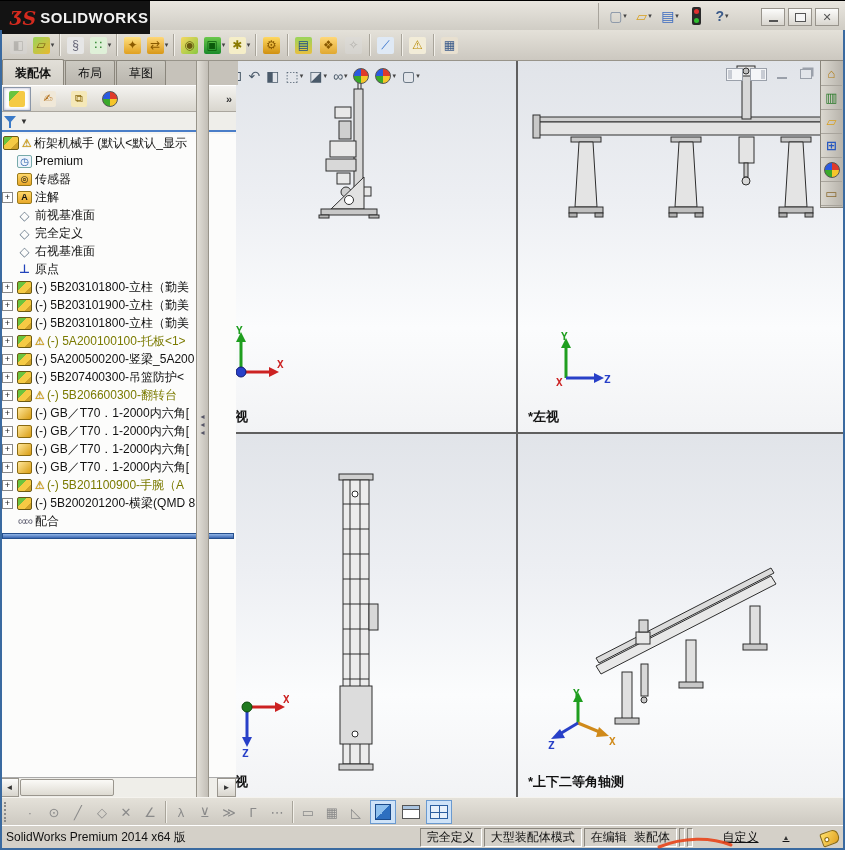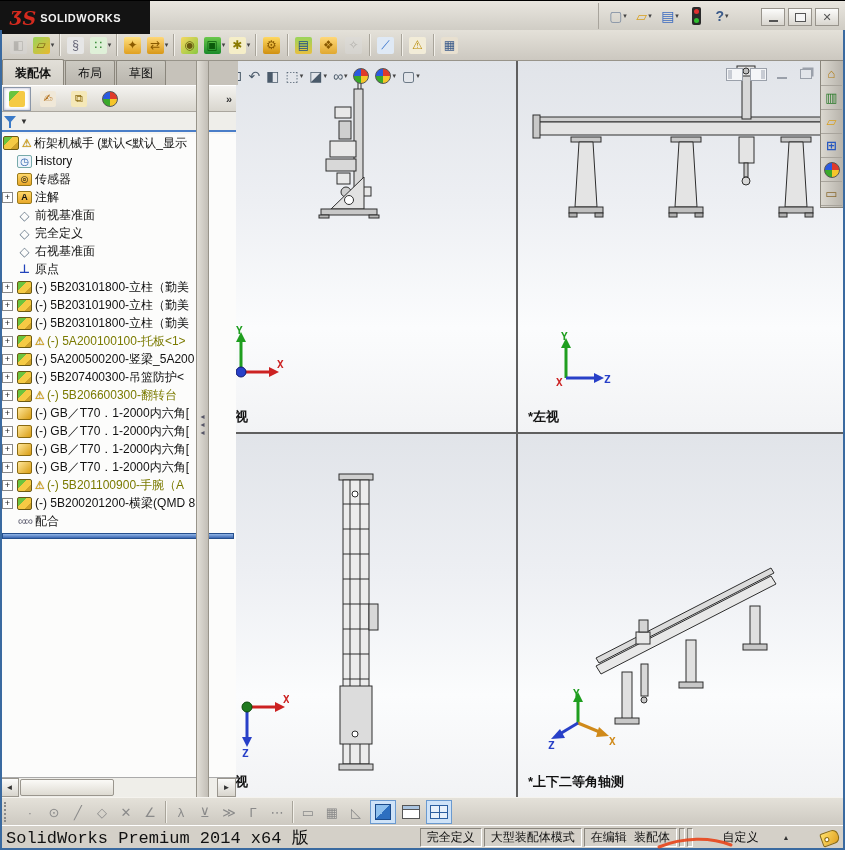--- a/index.html
+++ b/index.html
@@ -7,21 +7,21 @@
   #app{position:relative;width:845px;height:850px;background:#d4d0c8;overflow:hidden;font-size:12px;color:#111;}
   .edge{position:absolute;background:#3a6aa0;z-index:60;pointer-events:none;}
   #edge-l{left:0;top:30px;bottom:0;width:2px;}
   #edge-r{right:0;top:30px;bottom:0;width:2px;}
   #edge-b{left:0;right:0;bottom:0;height:2px;}
 
   
   #titlebar{position:absolute;left:0;top:0;right:0;height:30px;background:linear-gradient(#e9e6df,#cfccc4);border-top:1px solid #000;}
   #logo-box{position:absolute;left:0;top:0;width:140px;height:33px;background:#131313;display:flex;align-items:center;padding-left:10px;z-index:5;}
   #logo-glyph{color:#d42a1e;font-family:"DejaVu Serif",serif;font-style:italic;font-weight:bold;font-size:19px;margin-right:4px;}
-  #logo-text{color:#f2f2f2;font-weight:bold;font-size:11px;letter-spacing:.5px;}
+  #logo-text{color:#f2f2f2;font-weight:bold;font-size:15px;letter-spacing:.5px;}
   #menubar{position:absolute;left:146px;top:0;height:30px;display:flex;align-items:center;}
   .menu-item{padding:5px 10px;font-size:12.5px;color:#111;cursor:default;}
   #pin-icon{width:14px;height:14px;margin-left:4px;position:relative;}
   #pin-icon::before{content:"";position:absolute;left:2px;top:1px;width:7px;height:7px;border:2px solid #8a8a92;border-radius:50%;background:#e8e8ea;}
   #pin-icon::after{content:"";position:absolute;left:6px;top:9px;width:2px;height:5px;background:#8a8a92;transform:rotate(35deg);}
   #quick-access{position:absolute;right:112px;top:2px;height:26px;display:flex;align-items:center;gap:4px;padding-left:8px;border-left:1px solid #a8a49c;}
   .qa-btn{width:22px;height:22px;display:flex;align-items:center;justify-content:center;font-size:14px;border-radius:2px;}
   .drop-arrow{font-size:7px;color:#444;margin-left:1px;}
   .traffic{width:9px;height:18px;background:#2a2a2a;border-radius:2px;display:flex;flex-direction:column;align-items:center;justify-content:space-around;}
   .traffic i{width:5px;height:5px;border-radius:50%;display:block;}
@@ -122,24 +122,24 @@
   .vb.pressed{background:#cfe3f8;border-color:#6a9ad0;}
   .vb-cube{width:14px;height:14px;background:linear-gradient(135deg,#8ec0ee 50%,#2d6fc0 50%);border:1px solid #1a4a8a;}
   .vb-pane1{width:16px;height:12px;border:1px solid #555;background:#fff;position:relative;}
   .vb-pane1::before{content:"";position:absolute;left:0;right:0;top:0;height:3px;background:#aac4e0;border-bottom:1px solid #555;}
   .vb-pane4{width:16px;height:12px;border:1px solid #2d5fa0;background:#e8f1fb;position:relative;}
   .vb-pane4::before{content:"";position:absolute;left:50%;top:0;bottom:0;width:1px;background:#2d5fa0;}
   .vb-pane4::after{content:"";position:absolute;top:50%;left:0;right:0;height:1px;background:#2d5fa0;}
 
   
   #statusbar{position:absolute;left:0;top:825px;right:0;height:23px;background:#d4d0c8;border-top:1px solid #fff;display:flex;align-items:center;font-size:12px;}
-  #status-left{font-family:Liberation Mono, monospace;font-size:17px;padding-left:6px;flex:1;white-space:nowrap;overflow:hidden;}
+  #status-left{font-family:Liberation Sans, sans-serif;font-size:12px;padding-left:6px;flex:1;white-space:nowrap;overflow:hidden;}
   .st-cell{height:17px;display:flex;align-items:center;justify-content:center;padding:0 6px;border:1px solid;border-color:#8a867e #fff #fff #8a867e;margin-right:2px;white-space:nowrap;}
   .st-cell.narrow{width:4px;padding:0;}
-  #st-custom{width:110px;display:flex;align-items:center;justify-content:center;gap:24px;border:none;}
+  #st-custom{width:110px;display:flex;align-items:center;justify-content:center;gap:24px;border:none;text-decoration:underline;}
   #st-custom .up{font-size:7px;color:#333;}
   #tag-icon{width:16px;height:12px;background:linear-gradient(135deg,#ffe06a,#e0a020);border:1px solid #8a6a10;border-radius:2px 6px 6px 2px;position:relative;margin:0 6px 0 2px;transform:rotate(-20deg);}
   #tag-icon::before{content:"";position:absolute;left:2px;top:4px;width:3px;height:3px;border-radius:50%;background:#fff;border:1px solid #8a6a10;}
   #red-note{position:absolute;left:655px;top:834px;z-index:70;pointer-events:none;}
 </style>
 </head>
 <body>
 
 <div id="app">
 
@@ -276,21 +276,21 @@
     </div>
     <div id="tree">
 
     <div class="trow root">
           <span class="ti ti-asm-root"></span>
           <span class="warn-badge">⚠</span>
           <span class="tlabel">桁架机械手 (默认&lt;默认_显示</span>
         </div>
         <div class="trow">
           <span class="ti ti-hist">◷</span>
-          <span class="tlabel">History</span>
+          <span class="tlabel">Premium</span>
         </div>
         <div class="trow">
           <span class="ti ti-folder">◎</span>
           <span class="tlabel">传感器</span>
         </div>
         <div class="trow">
           <span class="exp">+</span>
           <span class="ti ti-folder">A</span>
           <span class="tlabel">注解</span>
         </div>

